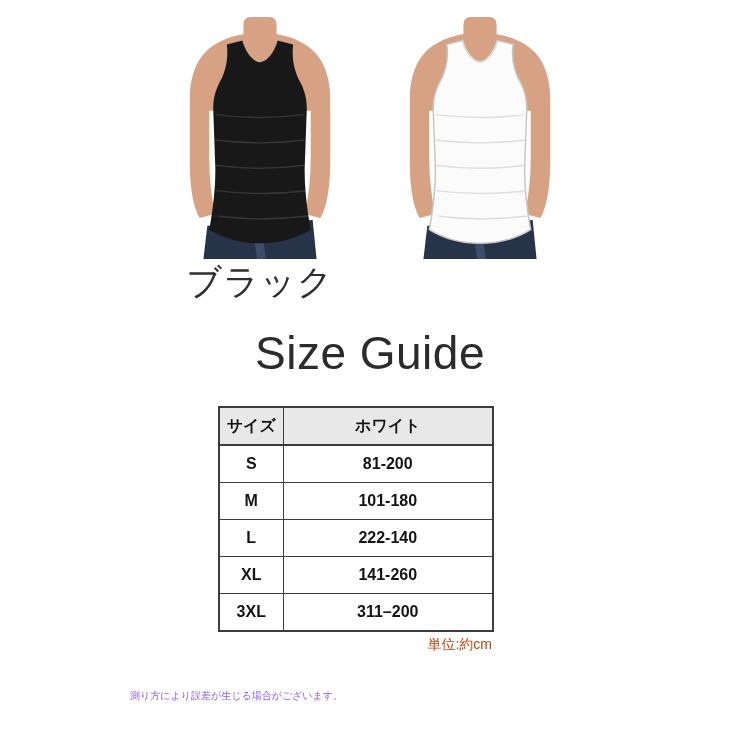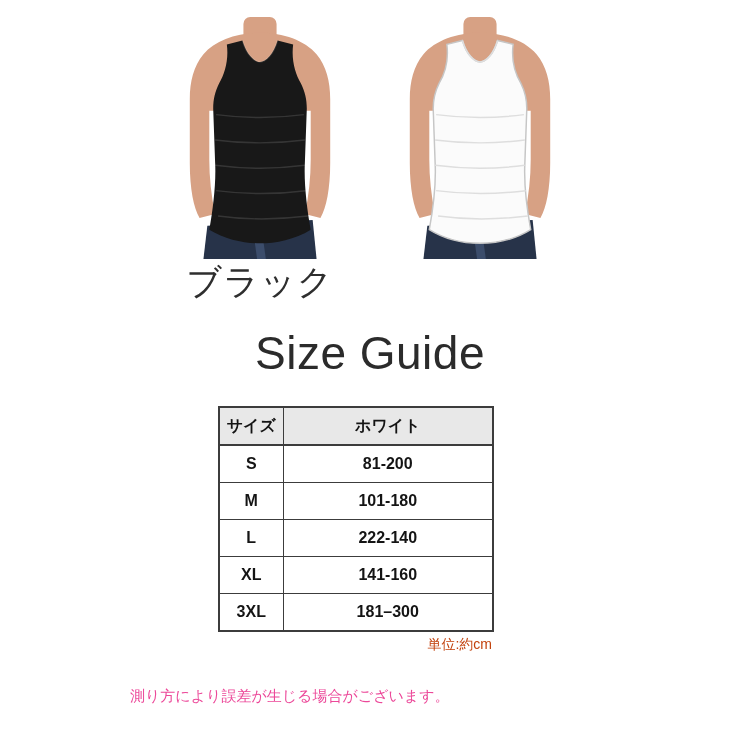--- a/index.html
+++ b/index.html
@@ -51,21 +51,21 @@
     font-size: 16px; font-weight: bold; color: #141414;
     height: 28px; padding: 4px;
   }
   .size-table thead th {
     background: var(--header-bg, #e8e8e8);
     border-bottom: 2px solid var(--table-border, #3c3c3c);
   }
   .unit-note { text-align: right; font-size: 14px; color: #c2410c; margin-top: 4px; }
 
   
-  .notes { margin: 32px 0 0 130px; font-size: 15px; color: #ec4899; }
+  .notes { margin: 32px 0 0 130px; font-size: 10px; color: #8b5cf6; }
   .notes p { margin: 0 0 15px 0; line-height: 20px; }
 </style>
 </head>
 <body>
 
 <div class="page">
 
   <div class="photos-row">
 
     <div class="variant">
@@ -141,25 +141,25 @@
           <tr>
             <td>M</td>
             <td>101-180</td>
           </tr>
           <tr>
             <td>L</td>
             <td>222-140</td>
           </tr>
           <tr>
             <td>XL</td>
-            <td>141-160</td>
+            <td>141-260</td>
           </tr>
           <tr>
             <td>3XL</td>
-            <td>181–300</td>
+            <td>311–200</td>
           </tr>
         </tbody>
     </table>
     <div class="unit-note">単位:約cm</div>
   </div>
 
   <div class="notes">
     <p>測り方により誤差が生じる場合がございます。</p>
   </div>
 

